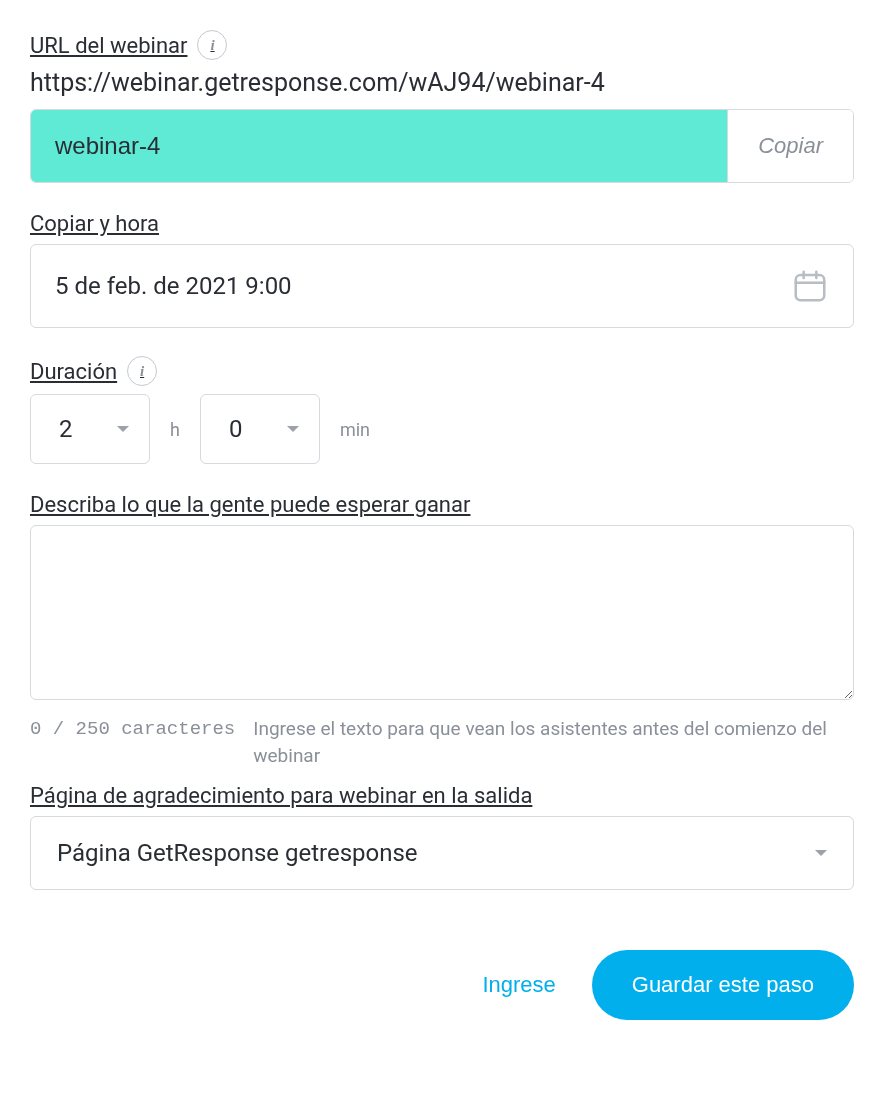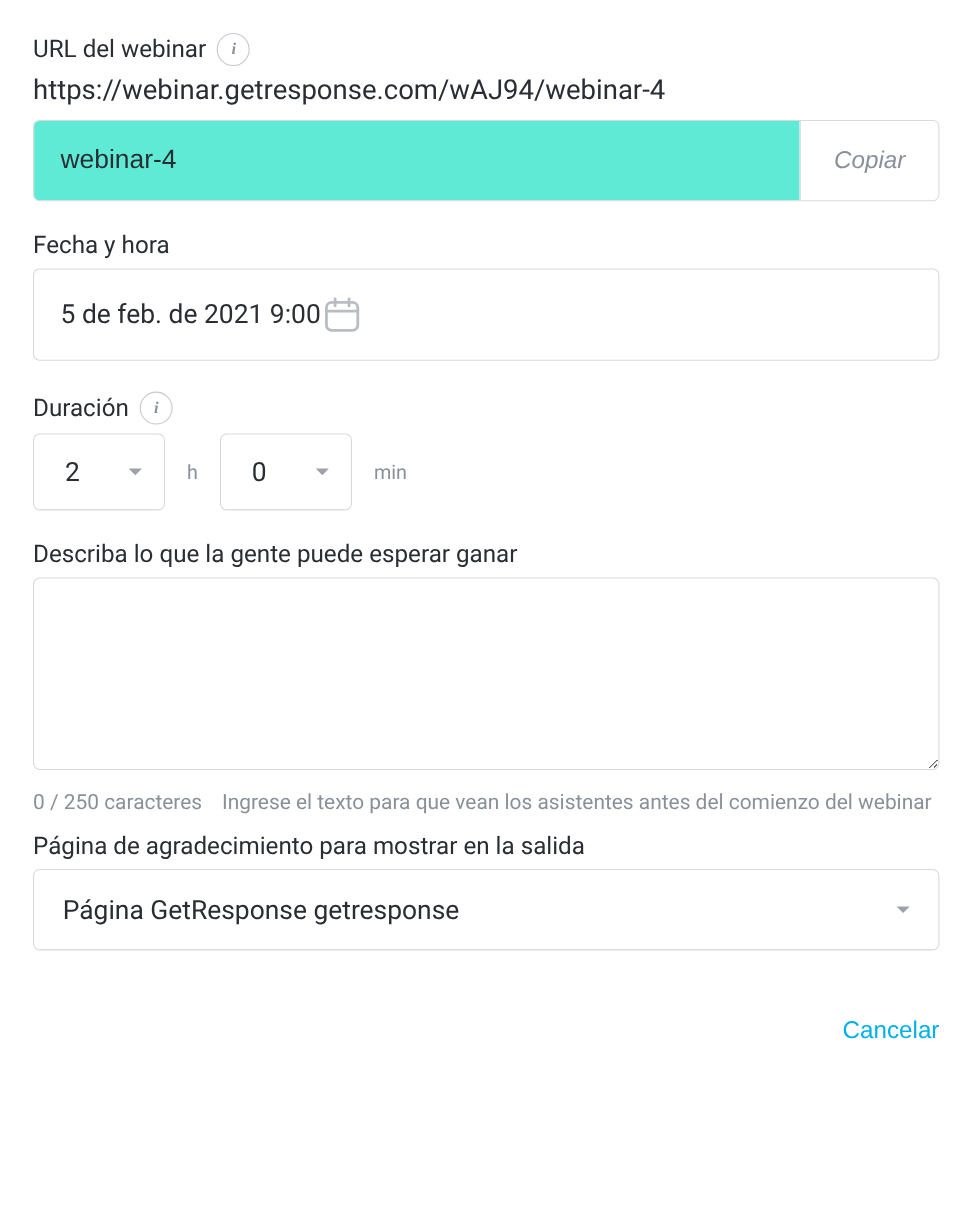--- a/index.html
+++ b/index.html
@@ -9,20 +9,21 @@
       color: #2a2e34;
       padding: 30px;
       width: 884px;
     }
     .field-group { margin-bottom: 28px; }
     .label-row {
       display: flex;
       align-items: center;
       gap: 10px;
       margin-bottom: 8px;
+      text-decoration: underline;
     }
     .label {
       font-size: 22px;
       color: #2a2e34;
       font-weight: 400;
     }
     .info-icon {
       width: 30px;
       height: 30px;
       border: 1.5px solid #c5c9cf;
@@ -67,20 +68,21 @@
       cursor: pointer;
       font-style: italic;
     }
     .date-input-wrap {
       position: relative;
       border: 1px solid #d6d9de;
       border-radius: 6px;
       padding: 22px 24px;
       display: flex;
       align-items: center;
+      justify-content: space-between;
       cursor: pointer;
       background: #fff;
     }
     .date-value {
       font-size: 24px;
       color: #2a2e34;
     }
     .calendar-icon {
       width: 38px;
       height: 38px;
@@ -130,21 +132,21 @@
       outline: none;
     }
     .helper-row {
       display: flex;
       gap: 18px;
       margin-top: 12px;
       font-size: 19px;
       color: #8a9099;
       line-height: 1.4;
     }
-    .char-count { white-space: nowrap; }
+    .char-count { white-space: nowrap; font-family: Liberation Mono, monospace; }
     .helper-text { flex: 1; }
     .dropdown-full {
       border: 1px solid #d6d9de;
       border-radius: 6px;
       padding: 22px 26px;
       display: flex;
       align-items: center;
       justify-content: space-between;
       cursor: pointer;
       background: #fff;
@@ -188,21 +190,21 @@
   </div>
   <div class="subtext">https://webinar.getresponse.com/wAJ94/webinar-4</div>
   <div class="input-row">
     <input class="text-input" type="text" value="webinar-4" style="">
     <button class="copy-btn">Copiar</button>
   </div>
 </div>
 
 <div class="field-group">
   <div class="label-row">
-    <span class="label">Fecha y hora</span>
+    <span class="label">Copiar y hora</span>
   </div>
   <div class="date-input-wrap">
     <span class="date-value">5 de feb. de 2021 9:00</span>
     <svg class="calendar-icon" viewBox="0 0 24 24" fill="none" stroke="currentColor" stroke-width="1.6" stroke-linecap="round" stroke-linejoin="round">
       <rect x="3" y="5" width="18" height="16" rx="3"></rect>
       <line x1="3" y1="10" x2="21" y2="10"></line>
       <line x1="8" y1="3" x2="8" y2="7"></line>
       <line x1="16" y1="3" x2="16" y2="7"></line>
     </svg>
   </div>
@@ -233,23 +235,24 @@
   </div>
   <textarea class="textarea" style=""></textarea>
   <div class="helper-row">
     <span class="char-count">0 / 250 caracteres</span>
     <span class="helper-text">Ingrese el texto para que vean los asistentes antes del comienzo del webinar</span>
   </div>
 </div>
 
 <div class="field-group thankyou-group">
   <div class="label-row">
-    <span class="label">Página de agradecimiento para mostrar en la salida</span>
+    <span class="label">Página de agradecimiento para webinar en la salida</span>
   </div>
   <div class="dropdown-full">
     <span class="dropdown-value">Página GetResponse getresponse</span>
     <span class="caret-down"></span>
   </div>
 </div>
 
 <div class="actions">
-  <button class="btn-cancel">Cancelar</button>
+  <button class="btn-cancel">Ingrese</button>
+  <button class="btn-primary">Guardar este paso</button>
 </div>
 
 </body></html>

